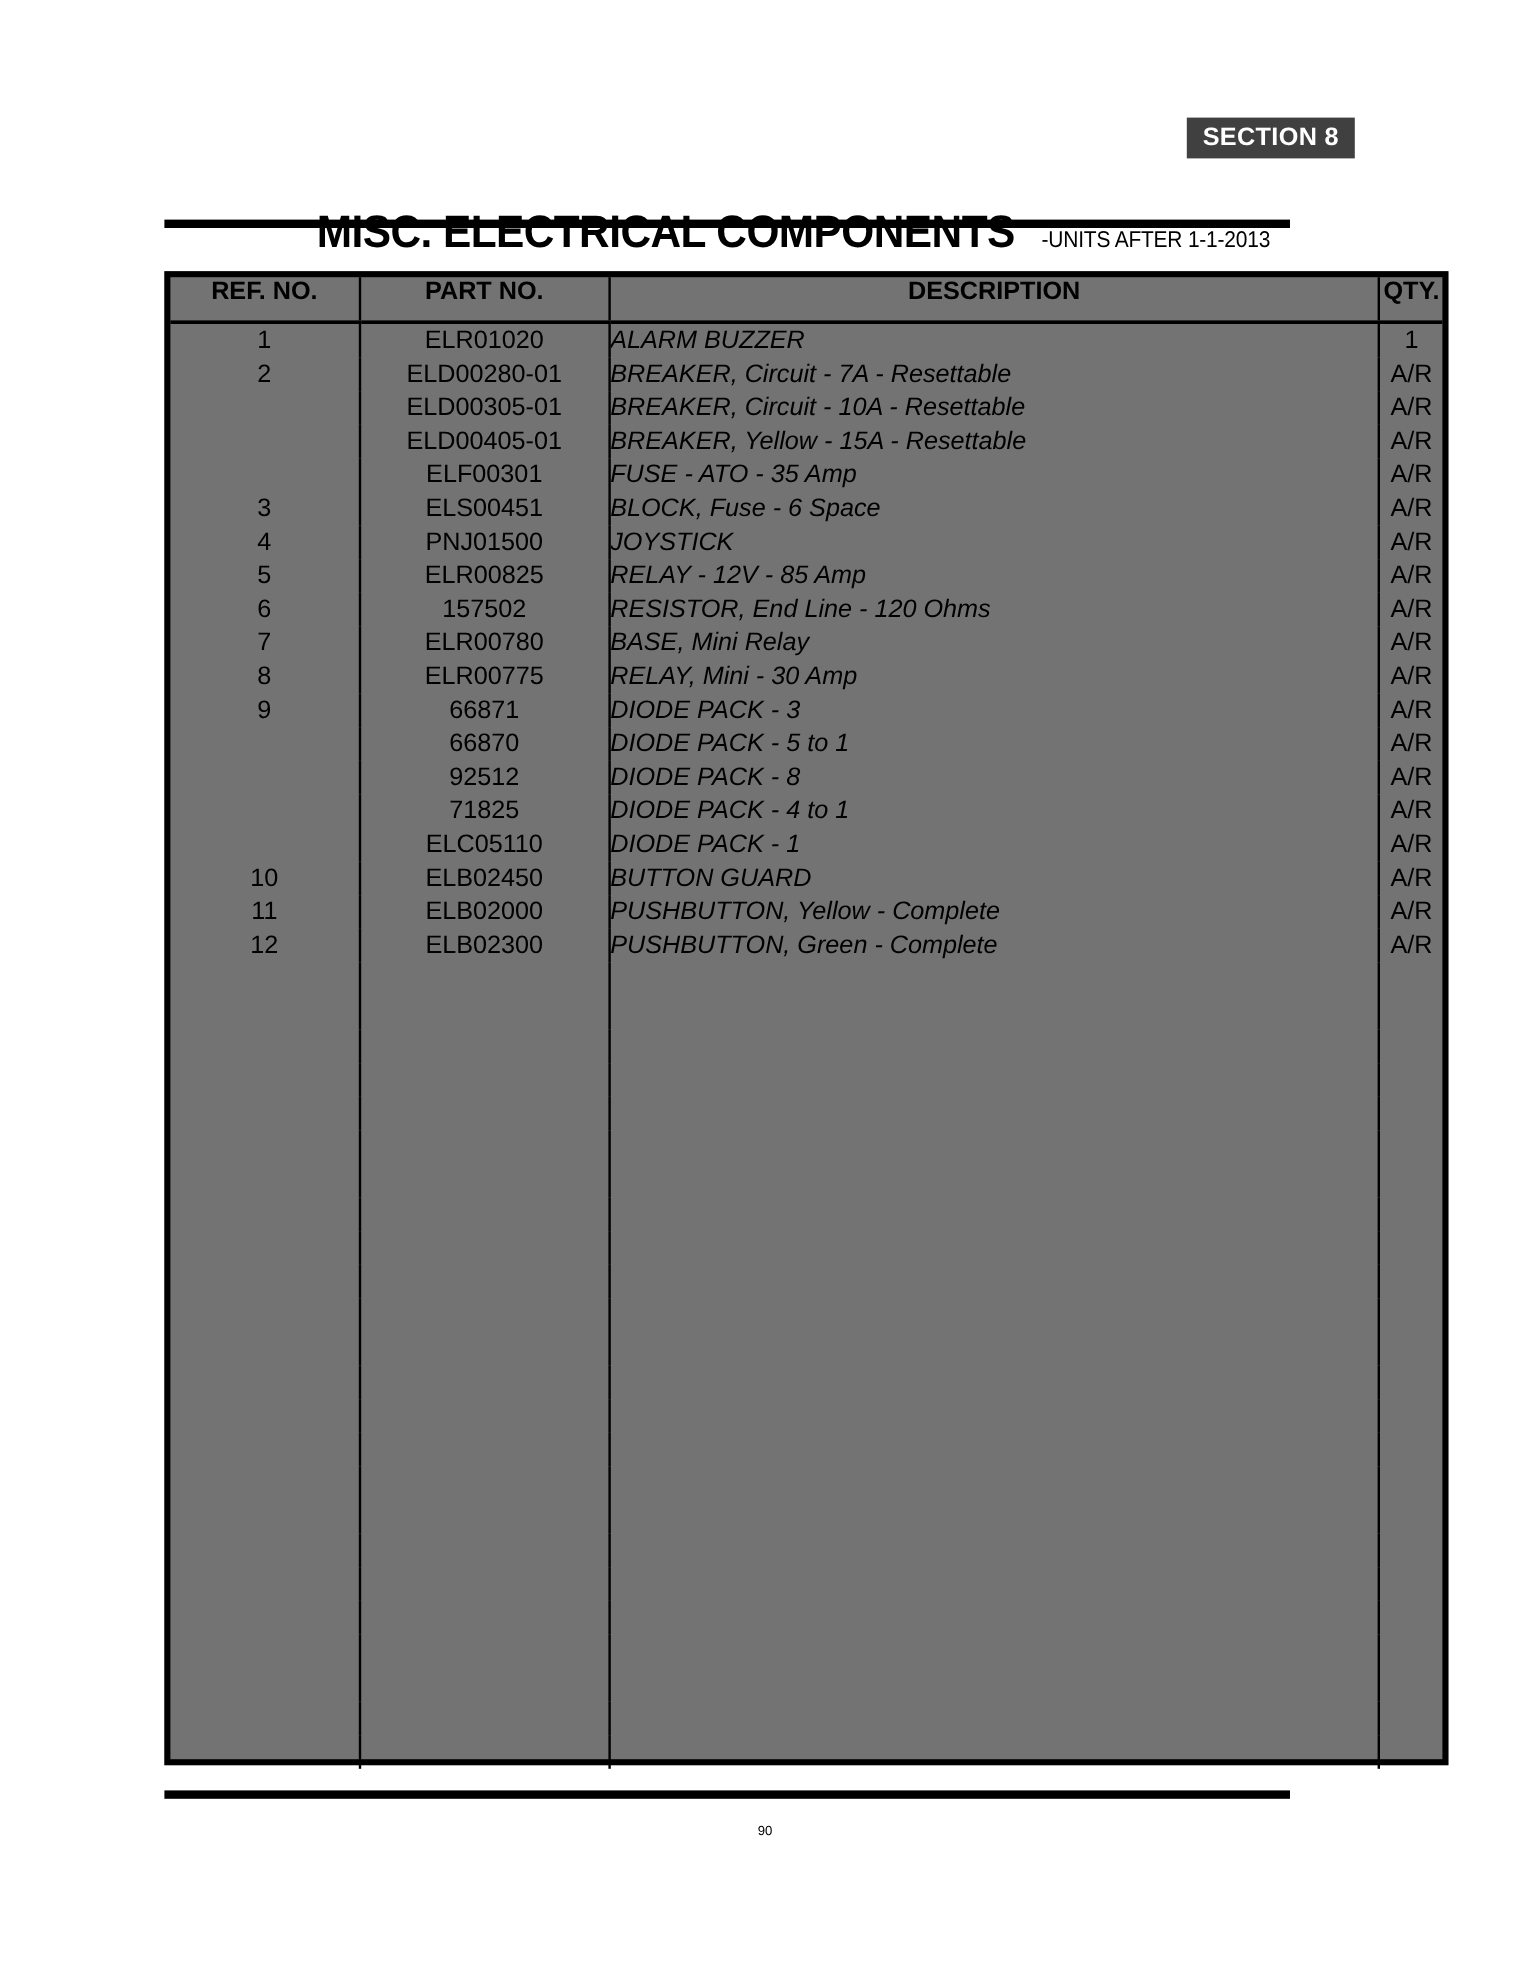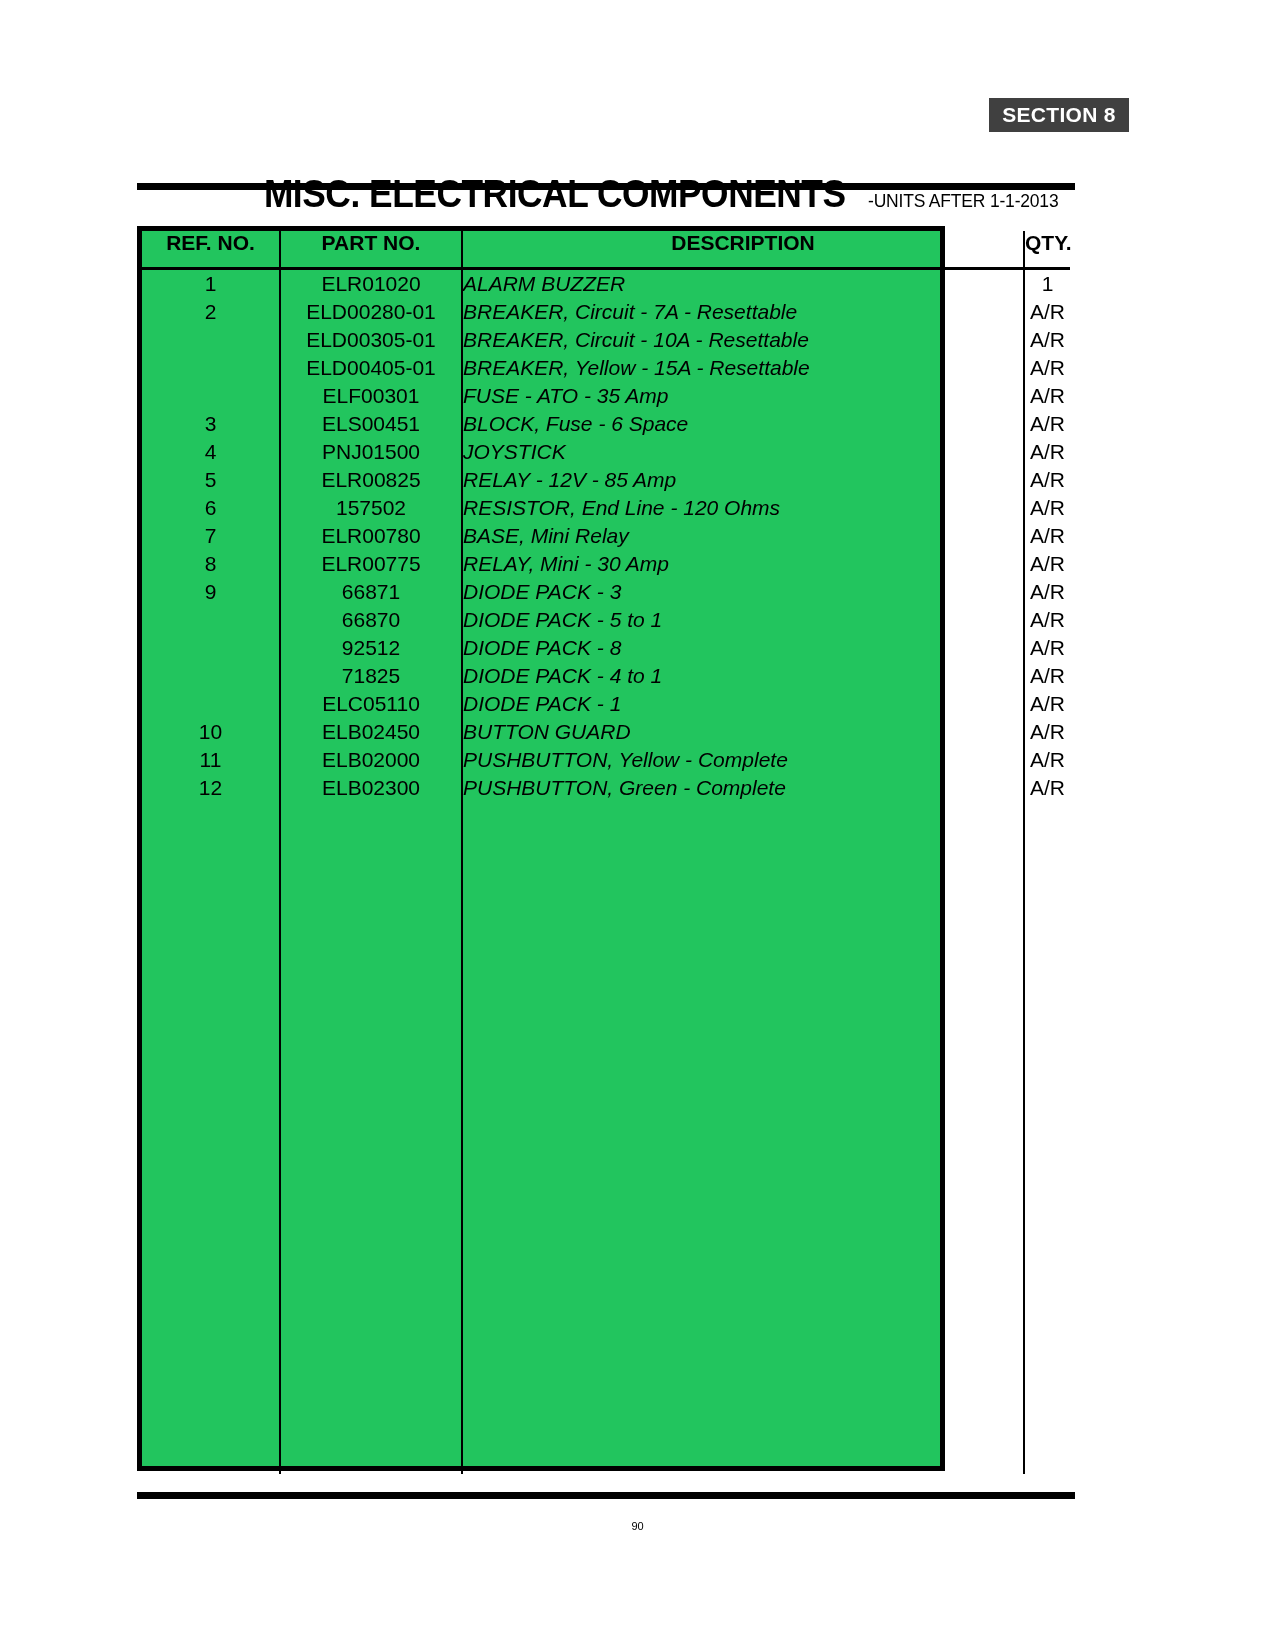--- a/index.html
+++ b/index.html
@@ -76,25 +76,25 @@
     width: 938px;
     height: 7px;
     background: #000000;
   }
 
   
   .table-wrap {
     position: absolute;
     left: 137px;
     top: 226px;
-    width: 808px;
+    width: 1070px;
     height: 1245px;
     border: 5px solid #000000;
     box-sizing: border-box;
-    background: #22c55e;
+    background: #737373;
   }
 
   table.parts {
     width: 100%;
     height: 100%;
     border-collapse: collapse;
     table-layout: fixed;
   }
 
   table.parts th,

